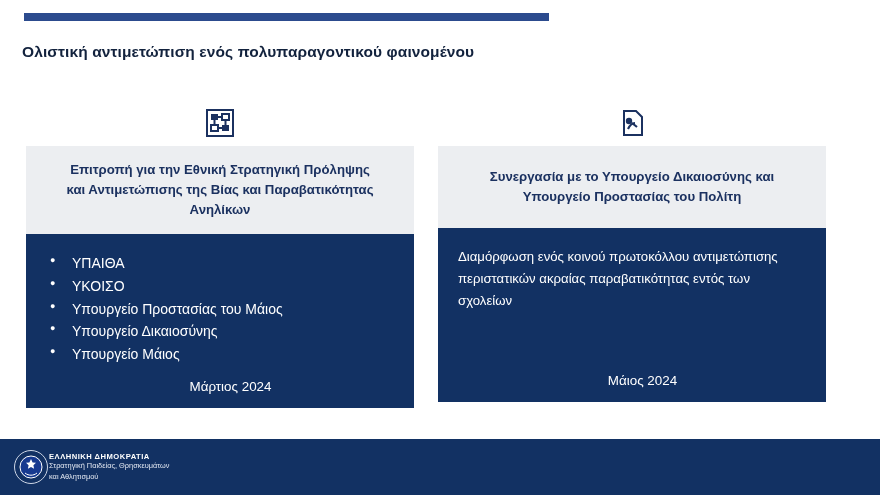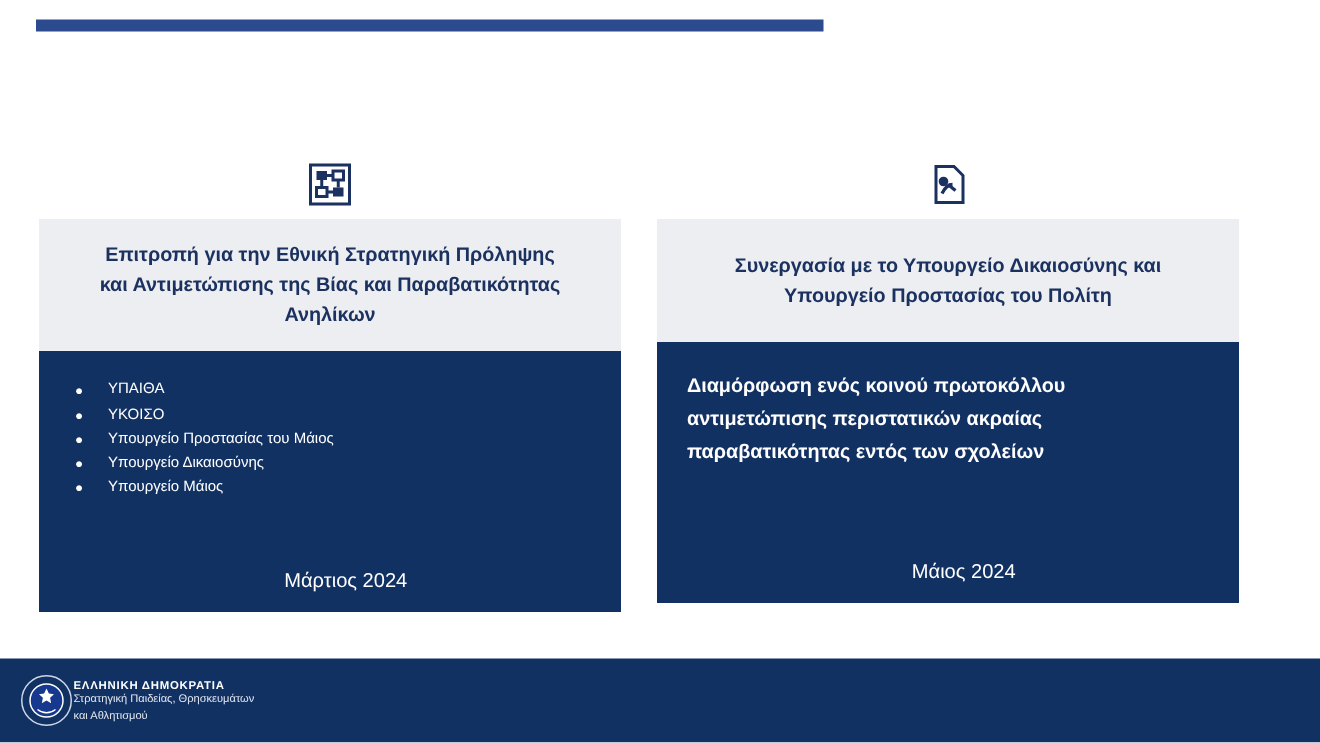--- a/index.html
+++ b/index.html
@@ -75,37 +75,36 @@
     height: 174px;
     display: flex;
     flex-direction: column;
     position: relative;
   }
   .card-body ul {
     list-style: none;
     margin: 0; padding: 0;
   }
   .card-body li {
-    font-size: 10px;
+    font-size: 14px;
     line-height: 1.62;
     padding-left: 26px;
     position: relative;
   }
   .card-body li::before {
     content: "\25CF";
     position: absolute;
     left: 4px; top: 0;
     font-size: 9px;
     line-height: 1.9;
     color: #ffffff;
   }
   .body-text {
     font-size: 13.2px;
     line-height: 1.66;
-    font-weight: bold;
   }
   .card-date {
     position: absolute;
     left: 0; right: 0;
     bottom: 14px;
     text-align: center;
     font-size: 13.4px;
     color: #ffffff;
     margin-left: 21px;
   }
@@ -142,20 +141,21 @@
     color: #e3e8f2;
   }
 </style>
 </head>
 <body>
 
 <div class="slide">
 
   <div class="top-bar"></div>
 
+  <div class="slide-title">Ολιστική αντιμετώπιση ενός πολυπαραγοντικού φαινομένου</div>
 
   <div class="cards">
 
     <div class="card">
       <div class="icon-wrap">
         <svg width="40" height="40" viewBox="0 0 40 40" aria-hidden="true">
           <g fill="none" stroke="#1b3160" stroke-width="2">
             <rect x="7" y="7" width="26" height="26"></rect>
             <rect x="11" y="11" width="7" height="6" fill="#1b3160" stroke="none"></rect>
             <rect x="22" y="11" width="7" height="6"></rect>

